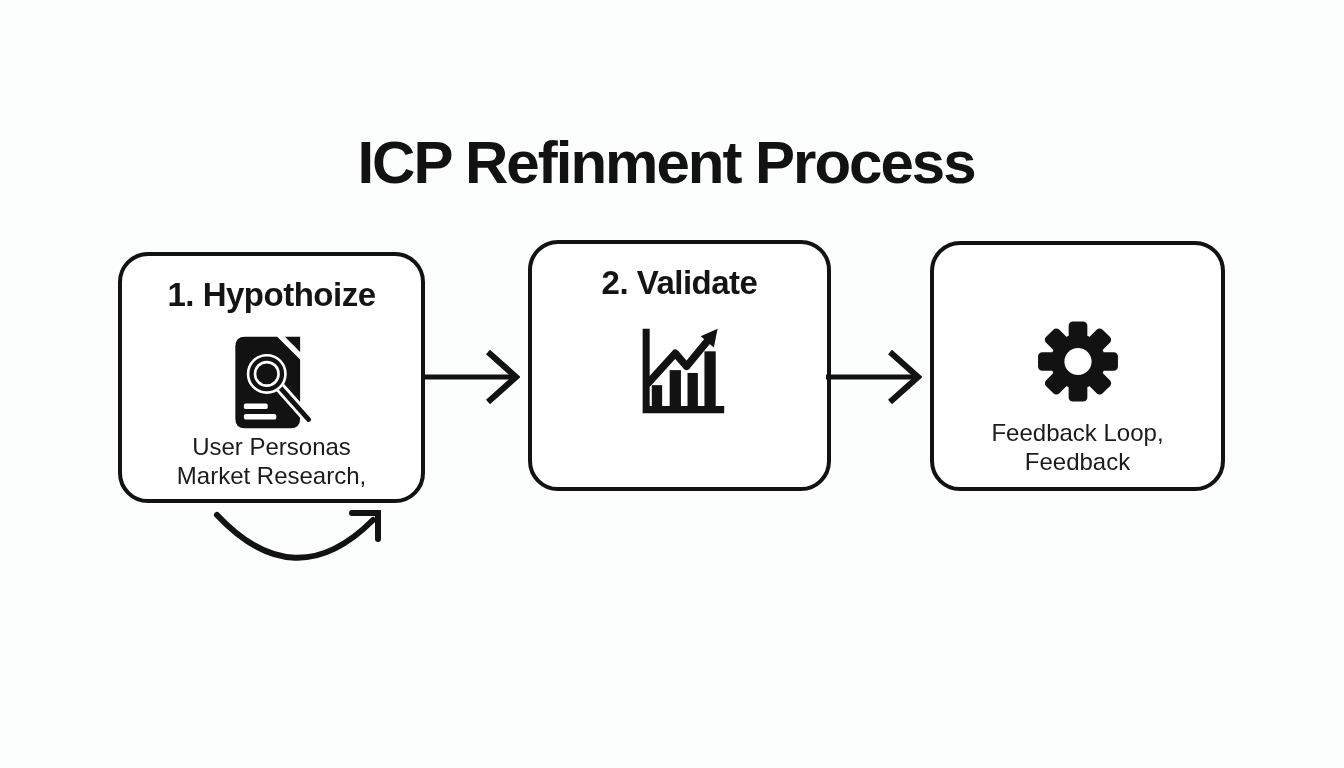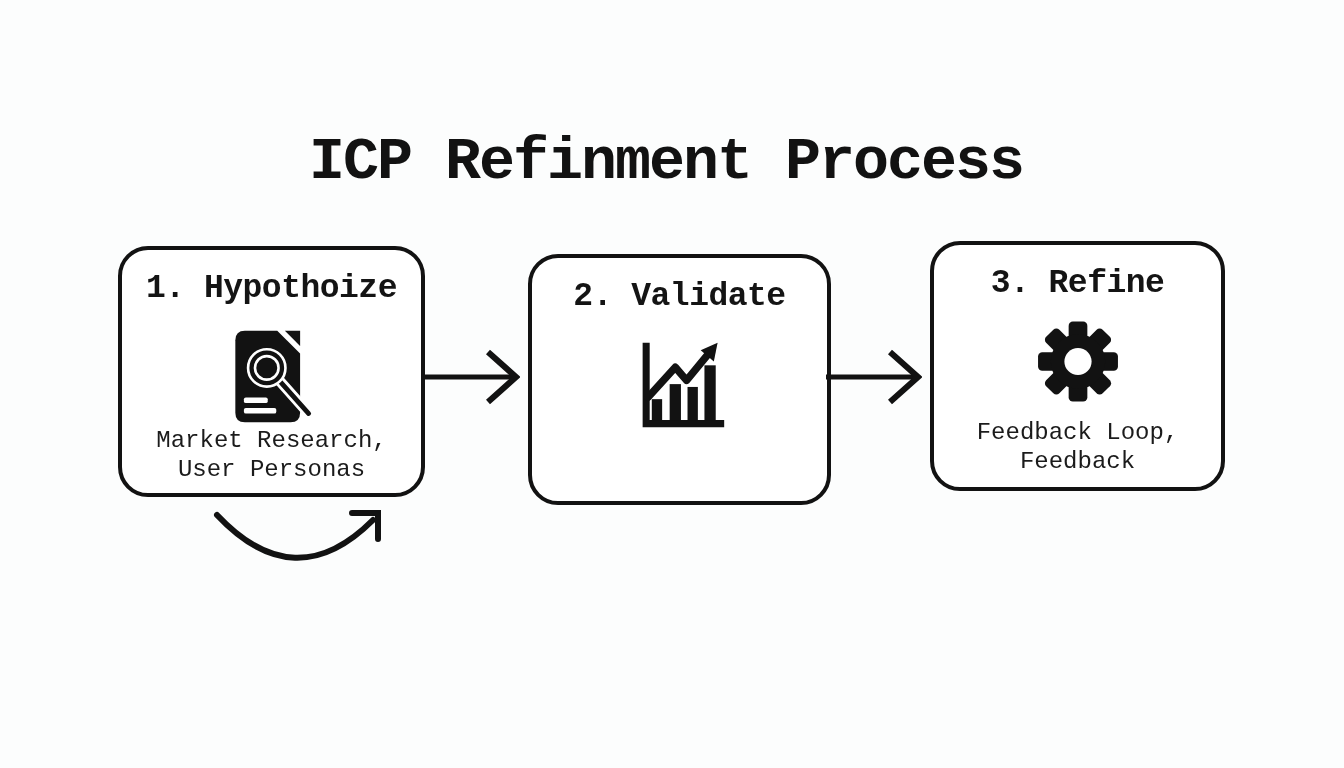--- a/index.html
+++ b/index.html
@@ -1,19 +1,19 @@
 <!DOCTYPE html>
 <html><head>
 <meta charset="utf-8">
 <style>
   html,body{margin:0;padding:0;}
   .canvas{
     position:relative;width:1344px;height:768px;
     background:#fcfdfd;overflow:hidden;
-    font-family:Liberation Mono, monospace;color:#141414;
+    font-family:Liberation Sans, sans-serif;color:#141414;
   }
   .diagram-title{
     position:absolute;top:128px;left:0;width:100%;margin:0;
     text-align:center;font-size:60px;font-weight:bold;letter-spacing:-2px;
     transform:translateX(-6px);color:#121212;
   }
   .step{
     position:absolute;background:#ffffff;
     border:4px solid #121212;border-radius:30px;box-sizing:border-box;
   }
@@ -21,22 +21,22 @@
     position:absolute;top:20px;left:0;width:100%;margin:0;
     text-align:center;font-size:33px;font-weight:bold;letter-spacing:-0.5px;
     color:#141414;
   }
   .step-icon{position:absolute;left:50%;transform:translateX(-50%);}
   .step-caption{
     position:absolute;left:0;width:100%;text-align:center;
     font-size:24px;line-height:29px;color:#1b1b1b;
   }
   
-  #step1{left:118px;top:246px;width:307px;height:251px;}
-  #step2{left:528px;top:254px;width:303px;height:251px;}
+  #step1{left:118px;top:252px;width:307px;height:251px;}
+  #step2{left:528px;top:240px;width:303px;height:251px;}
   #step3{left:930px;top:241px;width:295px;height:250px;}
   #step1 .step-icon{top:73px;width:100px;height:105px;}
   #step2 .step-icon{top:81px;width:106px;height:94px;}
   #step3 .step-icon{top:74px;width:85px;height:85px;}
   #step1 .step-caption{top:176px;}
   #step2 .step-caption{top:182px;}
   #step3 .step-caption{top:173px;}
   .connector{position:absolute;}
   #arrow1{left:424px;top:347px;}
   #arrow2{left:826px;top:347px;}
@@ -55,40 +55,39 @@
       <path d="M24 8 H58 L82 32 V94 Q82 104 72 104 H24 Q14 104 14 94 V18 Q14 8 24 8 Z" fill="#121212"></path>
       <path d="M66 8 H82 V24 Z" fill="#121212"></path>
       <rect x="23" y="78" width="25" height="6" rx="2" fill="#ffffff"></rect>
       <rect x="23" y="89" width="34" height="6" rx="2" fill="#ffffff"></rect>
       <line x1="59" y1="59" x2="91" y2="95" stroke="#ffffff" stroke-width="11" stroke-linecap="round"></line>
       <line x1="59" y1="59" x2="91" y2="95" stroke="#121212" stroke-width="5" stroke-linecap="round"></line>
       <circle cx="47" cy="47" r="16" fill="none" stroke="#ffffff" stroke-width="10"></circle>
       <circle cx="47" cy="47" r="16" fill="none" stroke="#121212" stroke-width="4.5"></circle>
     </svg>
     <div class="step-caption">
+      <div>User Personas</div>
       <div>Market Research,</div>
-      <div>User Personas</div>
     </div>
   </div>
 
   <div class="step" id="step2">
     <h2 class="step-title">2. Validate</h2>
     <svg class="step-icon" viewBox="0 0 100 100" aria-hidden="true">
       <path d="M14 4 V90 H97" fill="none" stroke="#121212" stroke-width="7.5"></path>
       <rect x="20" y="64" width="11" height="23" fill="#121212"></rect>
       <rect x="39" y="48" width="12" height="39" fill="#121212"></rect>
       <rect x="58" y="51" width="11" height="36" fill="#121212"></rect>
       <rect x="76" y="28" width="12" height="59" fill="#121212"></rect>
       <path d="M16 62 L45 30 L57 44 L80 16" fill="none" stroke="#121212" stroke-width="8" stroke-linecap="round" stroke-linejoin="round"></path>
       <polygon points="90,4 86,24 72,12" fill="#121212"></polygon>
     </svg>
   </div>
 
   <div class="step" id="step3">
-    <h2 class="step-title">3. Refine</h2>
     <svg class="step-icon" viewBox="0 0 100 100" aria-hidden="true">
       <g fill="#121212">
         <rect x="39" y="3" width="22" height="94" rx="5"></rect>
         <rect x="39" y="3" width="22" height="94" rx="5" transform="rotate(45 50 50)"></rect>
         <rect x="39" y="3" width="22" height="94" rx="5" transform="rotate(90 50 50)"></rect>
         <rect x="39" y="3" width="22" height="94" rx="5" transform="rotate(135 50 50)"></rect>
         <circle cx="50" cy="50" r="32"></circle>
       </g>
       <circle cx="50" cy="50" r="16" fill="#ffffff"></circle>
     </svg>

